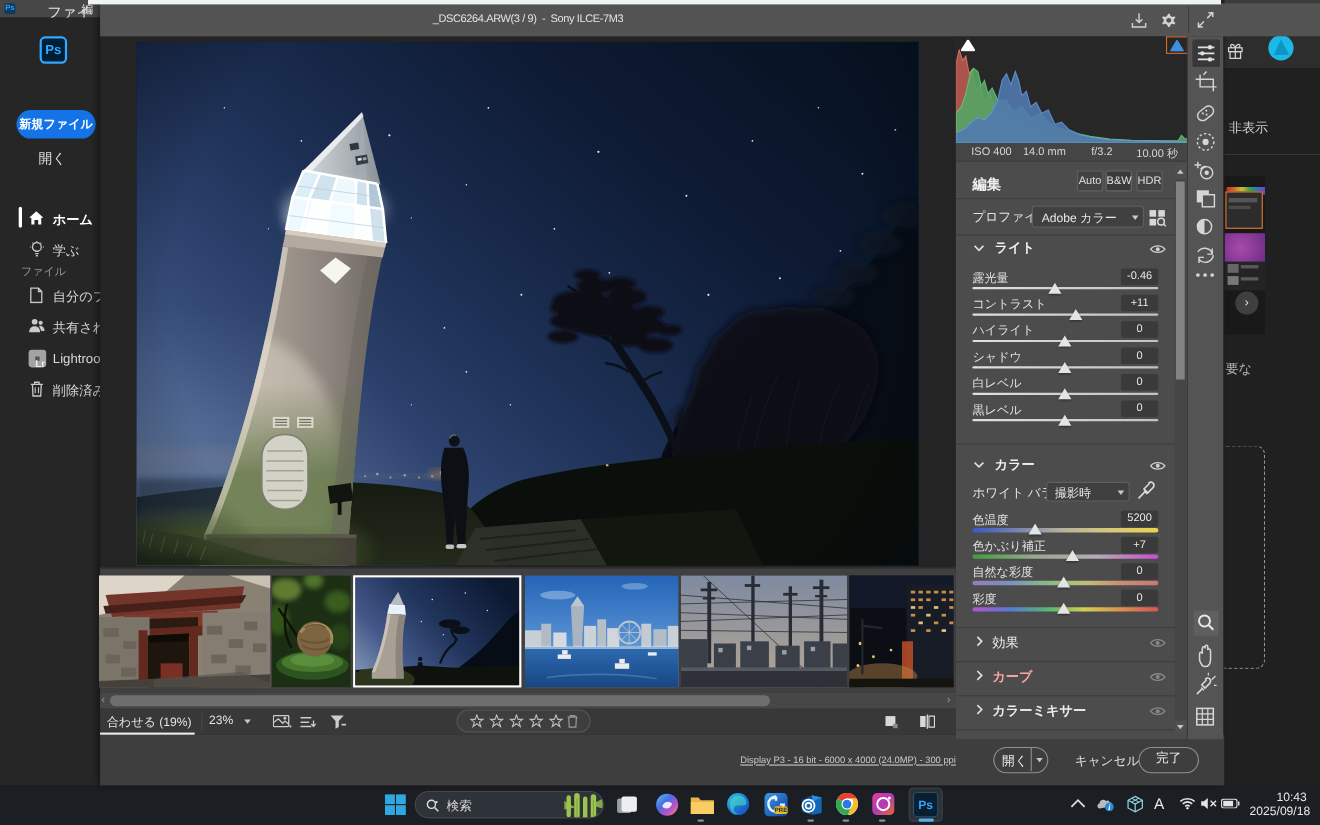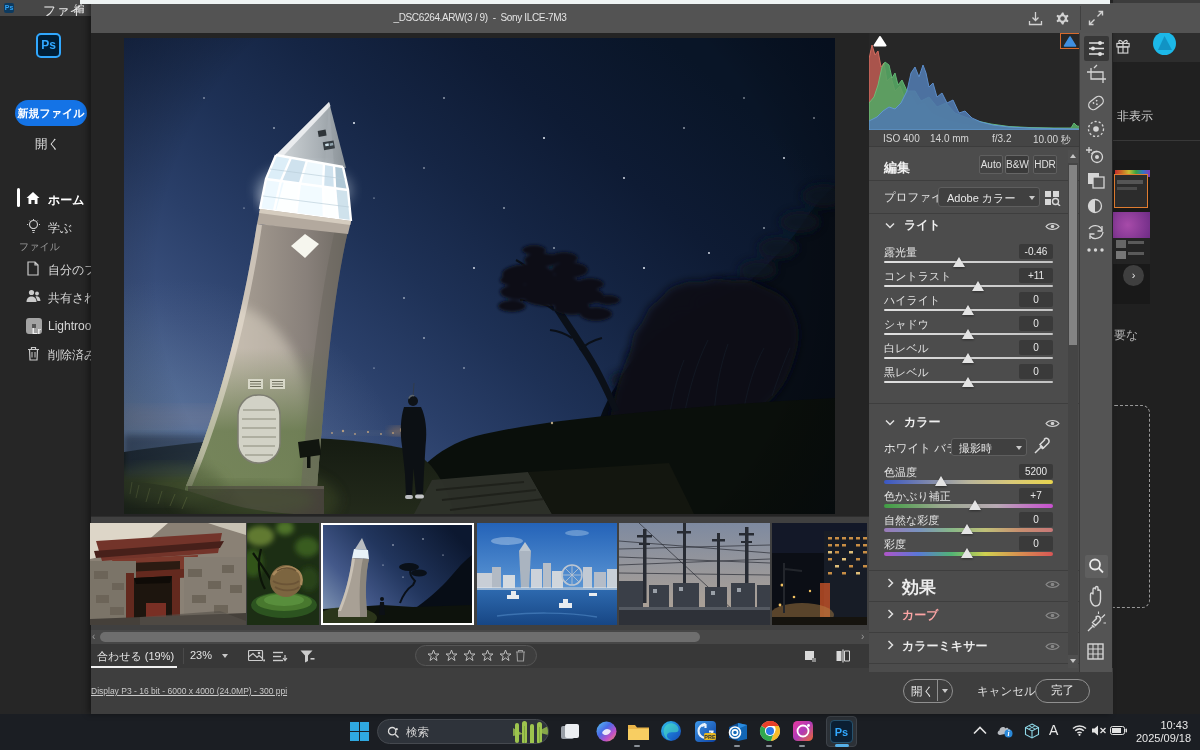--- a/index.html
+++ b/index.html
@@ -778,21 +778,21 @@
         <rect x="8" y="8" width="4" height="4" fill="#8a8a8a"></rect>
       </svg>
     <svg class="abs" style="left:745px;top:5px" width="17" height="14" viewBox="0 0 17 14">
         <path d="M7 0.5 L7 13.5" stroke="#d9d9d9" stroke-width="1.2"></path>
         <path d="M0.5 2 L5.5 2 L5.5 12 L0.5 12 Z" fill="#d9d9d9"></path>
         <path d="M8.5 2 L13.5 2 L13.5 12 L8.5 12 Z" fill="none" stroke="#d9d9d9"></path>
       </svg>
   </div>
 
   <div class="abs" style="left:0;top:668px;width:1022px;height:46px;background:#3e3e3e">
-    <div class="abs" style="left:0;top:18px;width:778px;text-align:left;font-size:8.5px;color:#c9c9c9"><span style="text-decoration:underline">Display P3 - 16 bit - 6000 x 4000 (24.0MP) - 300 ppi</span></div>
+    <div class="abs" style="left:0;top:18px;width:778px;text-align:right;font-size:8.5px;color:#c9c9c9"><span style="text-decoration:underline">Display P3 - 16 bit - 6000 x 4000 (24.0MP) - 300 ppi</span></div>
     <div class="abs" style="left:812px;top:11px;width:50px;height:24px;border:1.5px solid #909090;border-radius:12px;color:#ececec;font-size:11.5px">
       <span class="abs" style="left:7px;top:4px">開く</span>
       <div class="abs" style="left:33px;top:0;width:1px;height:21px;background:#909090"></div>
       <div class="abs dna" style="left:38px;top:9px"></div>
     </div>
     <div class="abs" style="left:886px;top:16px;font-size:11.5px;color:#e0e0e0">キャンセル</div>
     <div class="abs" style="left:944px;top:11px;width:55px;height:24px;border:1.5px solid #909090;border-radius:12px;color:#ececec;font-size:11.5px;text-align:center;line-height:21px">完了</div>
   </div>
 
   <div class="abs" style="left:778px;top:33px;width:211px;height:639px;background:#4c4c4c" id="panel">
@@ -929,21 +929,21 @@
         <span class="ll">彩度</span>
         <span class="vb">0</span>
       </div>
       <div class="trc" style="top:518.5px;background:linear-gradient(90deg,#b055c8,#5a78d8,#52b474,#d0d050,#d89050,#d85555)"></div>
       <div class="th" style="left:92px;top:515px"></div>
     <div class="abs" style="left:0;top:537px;width:211px;height:1px;background:#3e3e3e"></div>
 
     <svg class="abs" style="left:18px;top:545px" width="7" height="10" viewBox="0 0 7 10">
         <path d="M1.5 1 L5.5 5 L1.5 9" stroke="#e0e0e0" stroke-width="1.5" fill="none"></path>
       </svg>
-    <div class="abs" style="left:33px;top:543px;font-size:17px;font-weight:bold;color:#ececec">効果</div>
+    <div class="abs" style="left:33px;top:543px;font-size:12px;font-weight:normal;color:#ececec">効果</div>
     <svg class="abs" style="left:176px;top:546px;opacity:.45" width="15" height="11" viewBox="0 0 15 11">
         <path d="M1 5.5 C4 1.5 11 1.5 14 5.5 C11 9.5 4 9.5 1 5.5 Z" stroke="#d0d0d0" stroke-width="1.2" fill="none"></path>
         <circle cx="7.5" cy="5.5" r="1.8" fill="#d0d0d0"></circle>
       </svg>
     <div class="abs" style="left:0;top:568px;width:211px;height:1px;background:#3e3e3e"></div>
     <svg class="abs" style="left:18px;top:576px" width="7" height="10" viewBox="0 0 7 10">
         <path d="M1.5 1 L5.5 5 L1.5 9" stroke="#e0e0e0" stroke-width="1.5" fill="none"></path>
       </svg>
     <div class="abs" style="left:33px;top:574px;font-size:12px;font-weight:bold;color:#fca5a5">カーブ</div>
     <svg class="abs" style="left:176px;top:577px;opacity:.45" width="15" height="11" viewBox="0 0 15 11">

